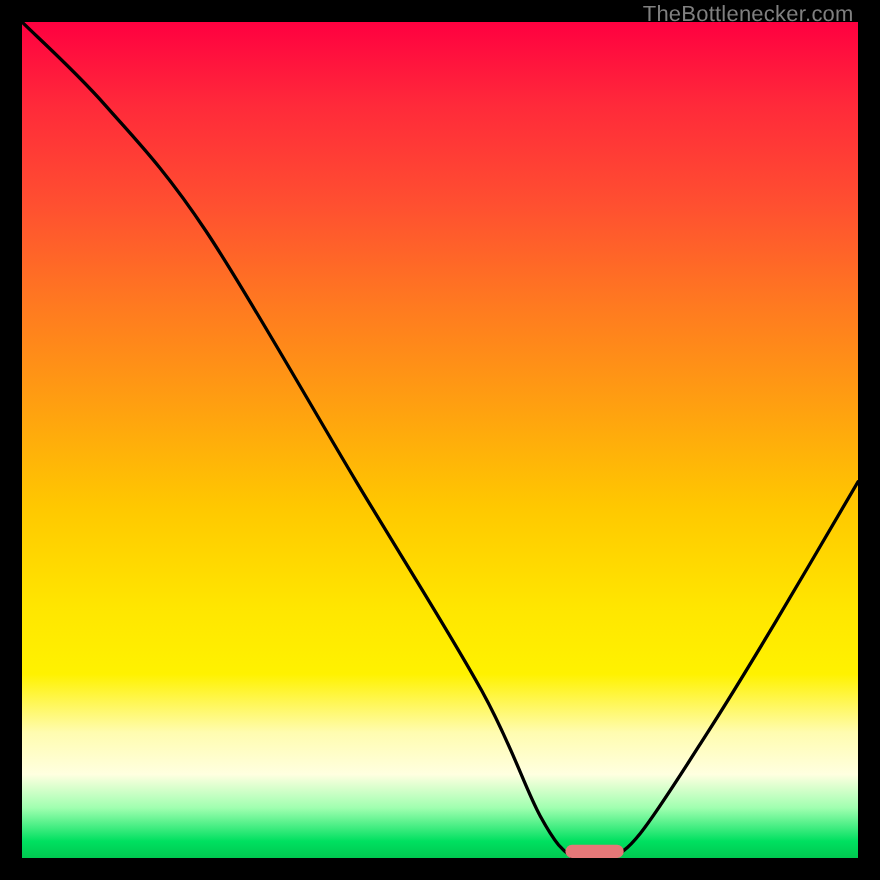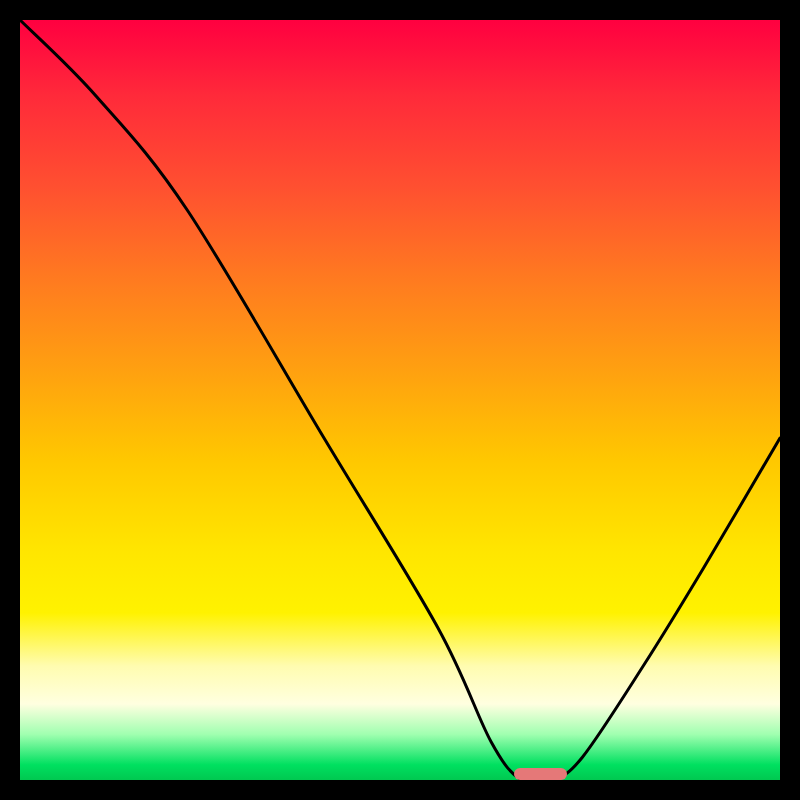--- a/index.html
+++ b/index.html
@@ -58,19 +58,20 @@
     color: #808080;
     font-family: Arial, Helvetica, sans-serif;
     font-size: 20px;
     letter-spacing: 0.2px;
   }
 </style>
 </head>
 <body>
 
 <div class="frame">
+  <div class="watermark">TheBottlenecker.com</div>
   <div class="plot-area">
     <svg class="svg-layer" viewBox="0 0 760 760" preserveAspectRatio="none">
       <path id="curve-path" d="M 0,0 C 12.666666666666666,12.666666666666666 48.13333333333334,44.33333333333333 76,76 C 103.86666666666666,107.66666666666667 129.2,133 167.2,190 C 205.2,247 262.2,348.3333333333333 304,418 C 345.8,487.6666666666667 390.1333333333334,557.3333333333334 418.00000000000006,608 C 445.86666666666673,658.6666666666666 457.26666666666665,696.6666666666666 471.2,722 C 485.1333333333333,747.3333333333334 491.4666666666667,753.6666666666666 501.6,760 C 511.73333333333335,766.3333333333334 521.8666666666667,763.8 532,760 C 542.1333333333333,756.2 547.2,756.2 562.4,737.2 C 577.5999999999999,718.2 602.9333333333333,677.6666666666666 623.1999999999999,646 C 643.4666666666666,614.3333333333334 661.2,585.2 684,547.2 C 706.8,509.20000000000005 747.3333333333334,439.53333333333336 760,418" fill="none" stroke="#000" stroke-width="3" stroke-linejoin="round" stroke-linecap="round"></path>
     </svg>
     <div class="marker" id="opt-marker" style="left: 494px; width: 53.2px; top: 748px;"></div>
   </div>
 </div>
 
 </body></html>

